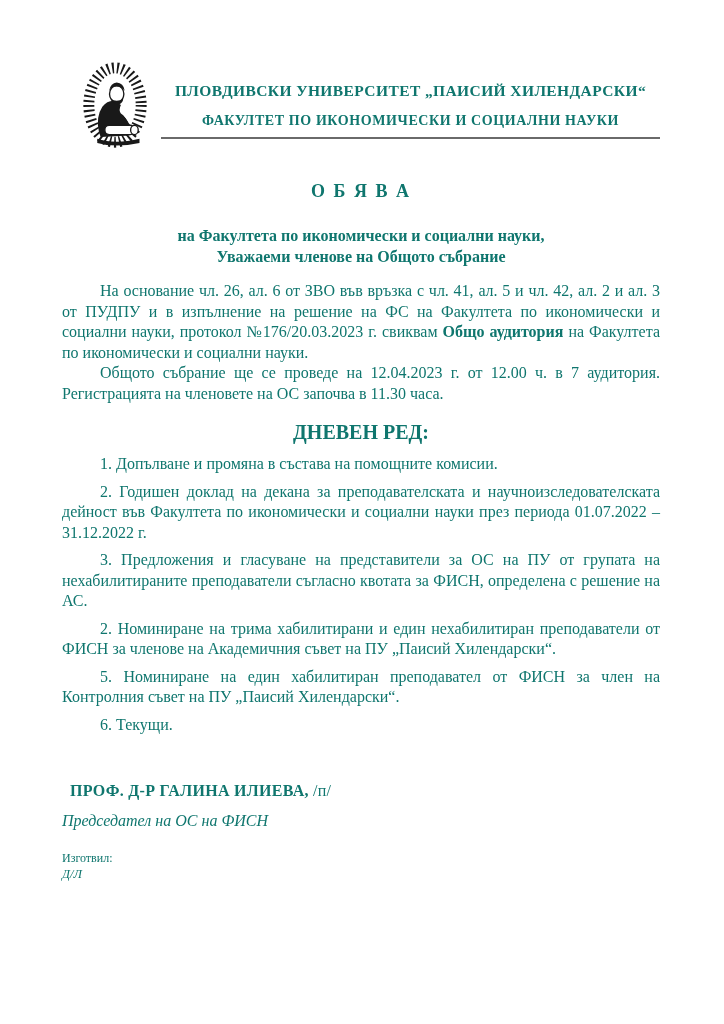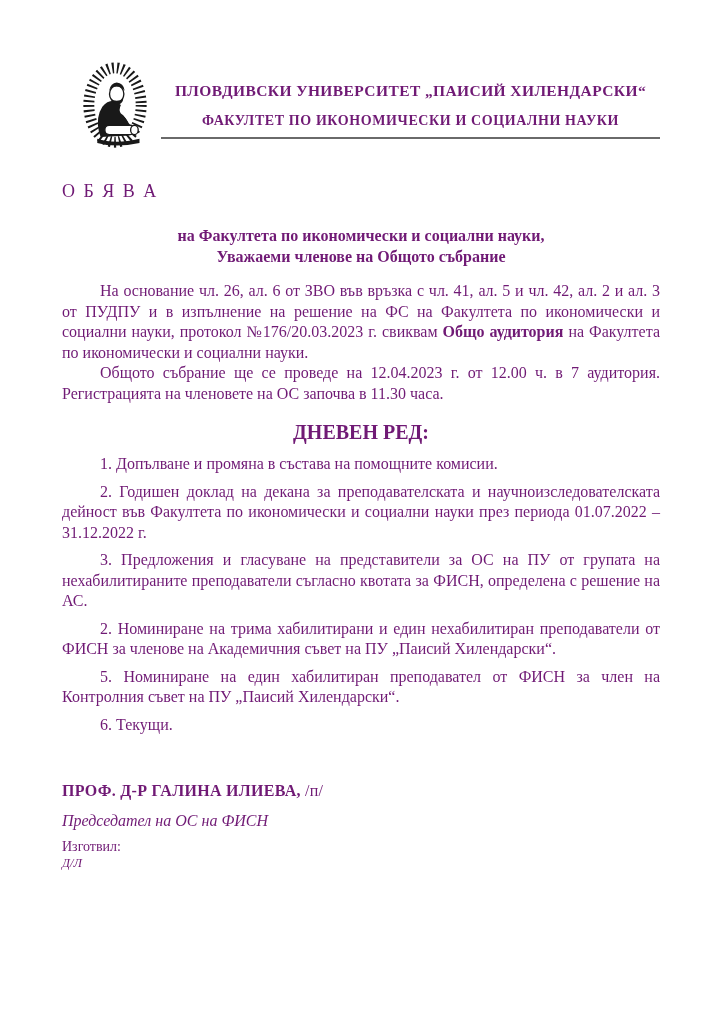--- a/index.html
+++ b/index.html
@@ -7,21 +7,21 @@
     margin: 0;
     padding: 0;
     background: #e8e8e8;
   }
   .page {
     position: relative;
     width: 724px;
     height: 1024px;
     margin: 0 auto;
     background: #ffffff;
-    color: #701a75;
+    color: #0f766e;
     font-family: "Liberation Serif", "DejaVu Serif", serif;
     overflow: hidden;
     box-sizing: border-box;
   }
   
   .doc-header {
     display: flex;
     align-items: flex-start;
     padding: 57px 64px 0 77px;
   }
@@ -54,24 +54,24 @@
     font-weight: bold;
     letter-spacing: 0.6px;
     white-space: nowrap;
   }
   
   .content {
     margin: 0 64px 0 62px;
   }
   .doc-title {
     margin: 27px 0 0 0;
-    text-align: left;
+    text-align: center;
     font-size: 18px;
     line-height: 22px;
-    font-weight: normal;
+    font-weight: bold;
     letter-spacing: 2px;
   }
   .greeting {
     margin-top: 23px;
     text-align: center;
     font-weight: bold;
     font-size: 16px;
     line-height: 21px;
   }
   p.body-para {
@@ -98,34 +98,35 @@
   }
   
   .signature {
     margin-top: 46px;
   }
   .sig-name {
     font-size: 16px;
     line-height: 20px;
     font-weight: bold;
     letter-spacing: 0.3px;
+    margin-left: 8px;
   }
   .sig-name .pn {
     font-weight: normal;
     margin-left: 4px;
   }
   .sig-role {
     margin-top: 10px;
     font-size: 16px;
     line-height: 20px;
     font-style: italic;
   }
   .prepared-label {
-    margin-top: 8px;
-    font-size: 14px;
+    margin-top: 19px;
+    font-size: 12px;
     line-height: 16px;
   }
   .prepared-by {
     font-size: 12.5px;
     line-height: 16px;
     font-style: italic;
   }
 </style>
 </head>
 <body>

